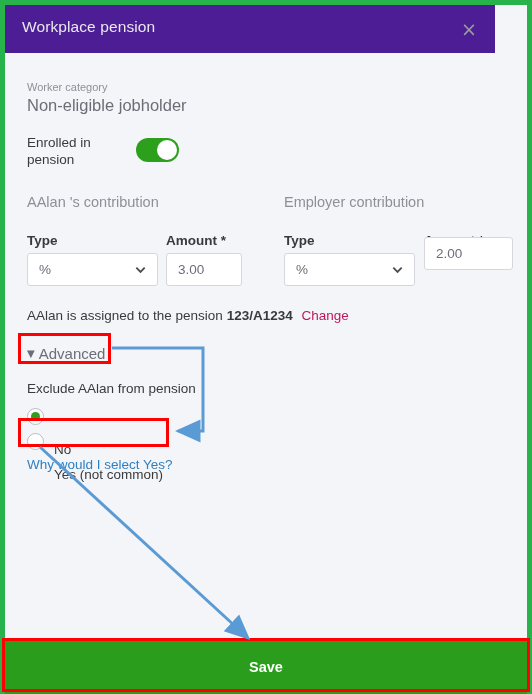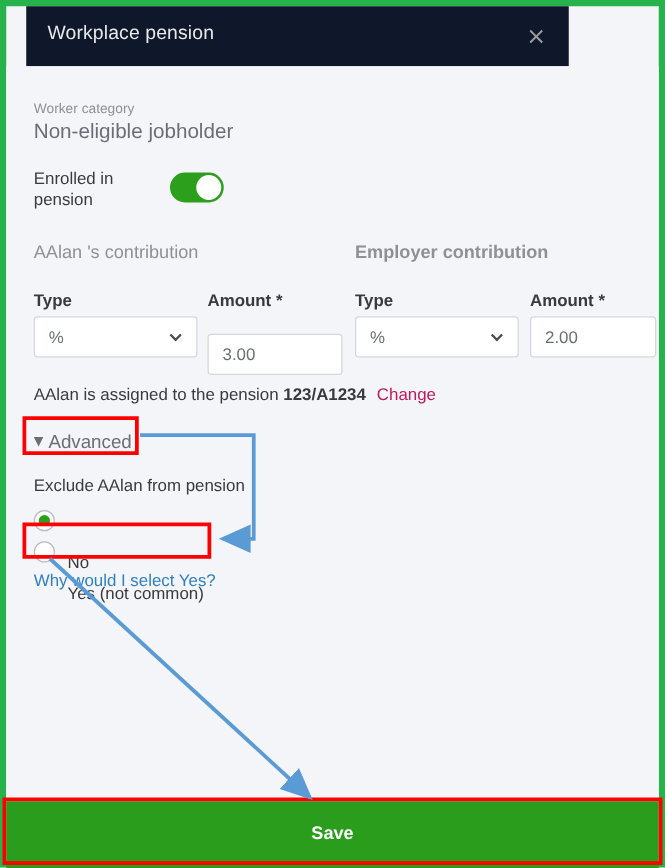--- a/index.html
+++ b/index.html
@@ -21,24 +21,24 @@
     width: 532px;
     height: 694px;
     box-sizing: border-box;
     border: 5px solid #27b24b;
     background: #f4f5f8;
   }
 
   
   #titlebar {
     position: absolute;
-    left: 16px; top: 0;
-    width: 434px;
+    left: 0; top: 0;
+    width: 490px;
     height: 48px;
-    background: #0f172a;
+    background: #4c1d95;
     box-sizing: border-box;
   }
   #title-text {
     position: absolute;
     left: 17px;
     top: 13px;
     color: #e8e9ea;
     font-size: 15.5px;
     letter-spacing: 0.1px;
   }
@@ -113,21 +113,21 @@
   #enrolled-toggle .knob {
     position: absolute;
     right: 2px; top: 2px;
     width: 20px; height: 20px;
     border-radius: 50%;
     background: #ffffff;
   }
 
   
   #employee-contrib-heading { left: 22px; top: 141px; font-size: 14.5px; }
-  #employer-contrib-heading { left: 279px; top: 141px; font-size: 14.5px; font-weight: bold; }
+  #employer-contrib-heading { left: 279px; top: 141px; font-size: 14.5px; }
 
   #employee-type-label   { left: 22px;  top: 180px; }
   #employee-amount-label { left: 161px; top: 180px; }
   #employer-type-label   { left: 279px; top: 180px; }
   #employer-amount-label { left: 419px; top: 180px; }
 
   .field {
     position: absolute;
     box-sizing: border-box;
     height: 33px;
@@ -143,23 +143,23 @@
     top: 8px;
   }
   .select .chev {
     position: absolute;
     right: 10px;
     top: 9px;
     width: 13px;
     height: 13px;
   }
   #employee-type-select   { left: 22px;  top: 200px; width: 131px; }
-  #employee-amount-input  { left: 161px; top: 214px; width: 108px; text-decoration: underline;  }
+  #employee-amount-input  { left: 161px; top: 200px; width: 76px; text-decoration: underline;  }
   #employer-type-select   { left: 279px; top: 200px; width: 131px; }
-  #employer-amount-input  { left: 419px; top: 200px; width: 101px;  }
+  #employer-amount-input  { left: 419px; top: 184px; width: 89px;  }
 
   
   #assignment-line {
     position: absolute;
     left: 22px;
     top: 255px;
     font-size: 13.5px;
     color: #393a3d;
     white-space: nowrap;
   }

